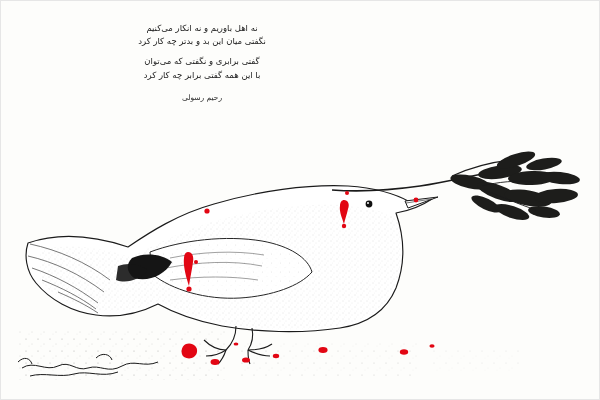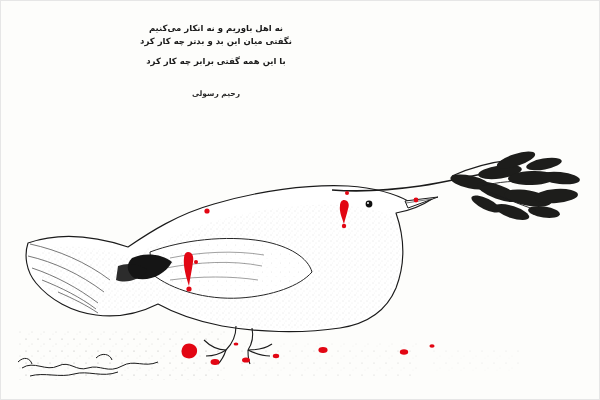--- a/index.html
+++ b/index.html
@@ -20,40 +20,39 @@
   .frame-border {
     position: absolute;
     inset: 0;
     border: 1px solid #e6e6e6;
     pointer-events: none;
   }
 
   
   .poem {
     position: absolute;
-    left: 86px;
+    left: 72px;
     top: 22px;
     width: 260px;
     direction: rtl;
     text-align: center;
     color: #1b1b1b;
     font-family: "DejaVu Sans", sans-serif;
     font-size: 8.5px;
     line-height: 1.55;
     letter-spacing: 0.2px;
-    font-weight: bold;
   }
   .stanza {
     margin-bottom: 7px;
   }
   .stanza .line {
     white-space: nowrap;
   }
   .poem-signature {
-    margin-top: 19px;
+    margin-top: 10px;
     font-size: 7.5px;
     color: #2a2a2a;
     text-align: center;
   }
 
   
   #drawing {
     position: absolute;
     left: 0;
     top: 0;
@@ -67,20 +66,21 @@
 <div id="artwork">
 
   <div class="frame-border"></div>
 
   <div class="poem">
     <div class="stanza">
       <div class="line">نه اهل باوریم و نه انکار می‌کنیم</div>
       <div class="line">نگفتی میان این بد و بدتر چه کار کرد</div>
     </div>
     <div class="stanza">
+      <div class="line">گفتی برابری و نگفتی که می‌توان</div>
       <div class="line">با این همه گفتی برابر چه کار کرد</div>
     </div>
     <div class="poem-signature">رحیم رسولی</div>
   </div>
 
   <svg id="drawing" viewBox="0 0 600 400">
     <defs>
       <pattern id="stipple" width="6" height="6" patternUnits="userSpaceOnUse">
         <circle cx="1" cy="1" r="0.45" fill="#2b2b2b" opacity="0.55"></circle>
         <circle cx="4" cy="3" r="0.4" fill="#2b2b2b" opacity="0.4"></circle>

